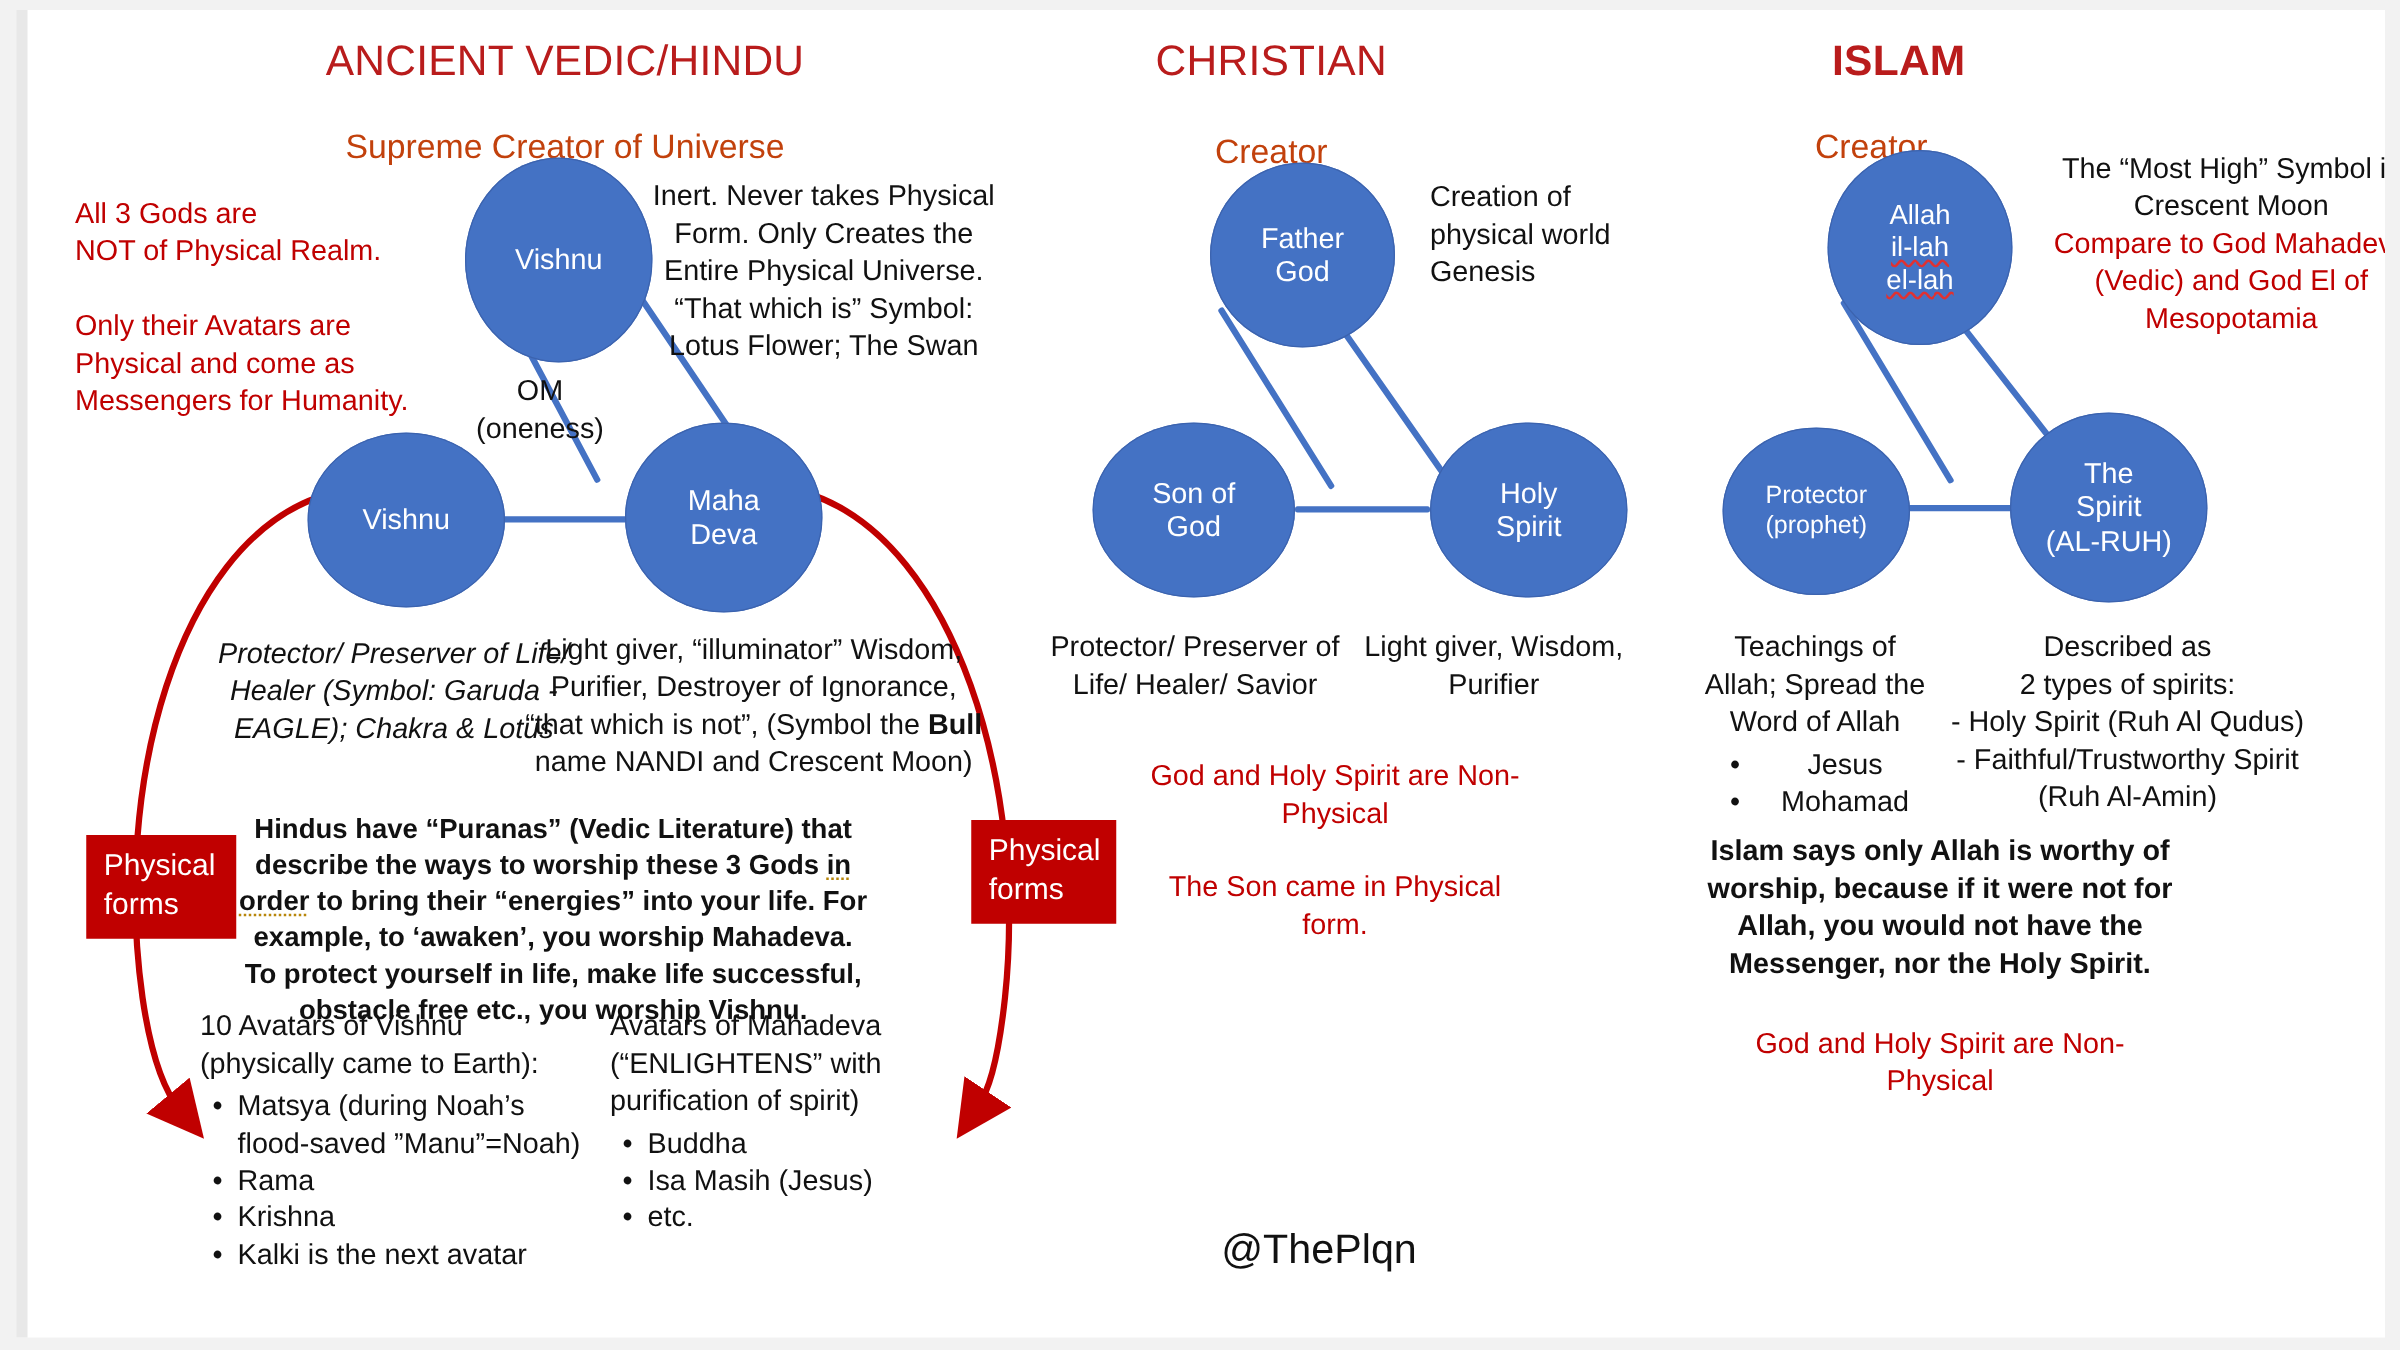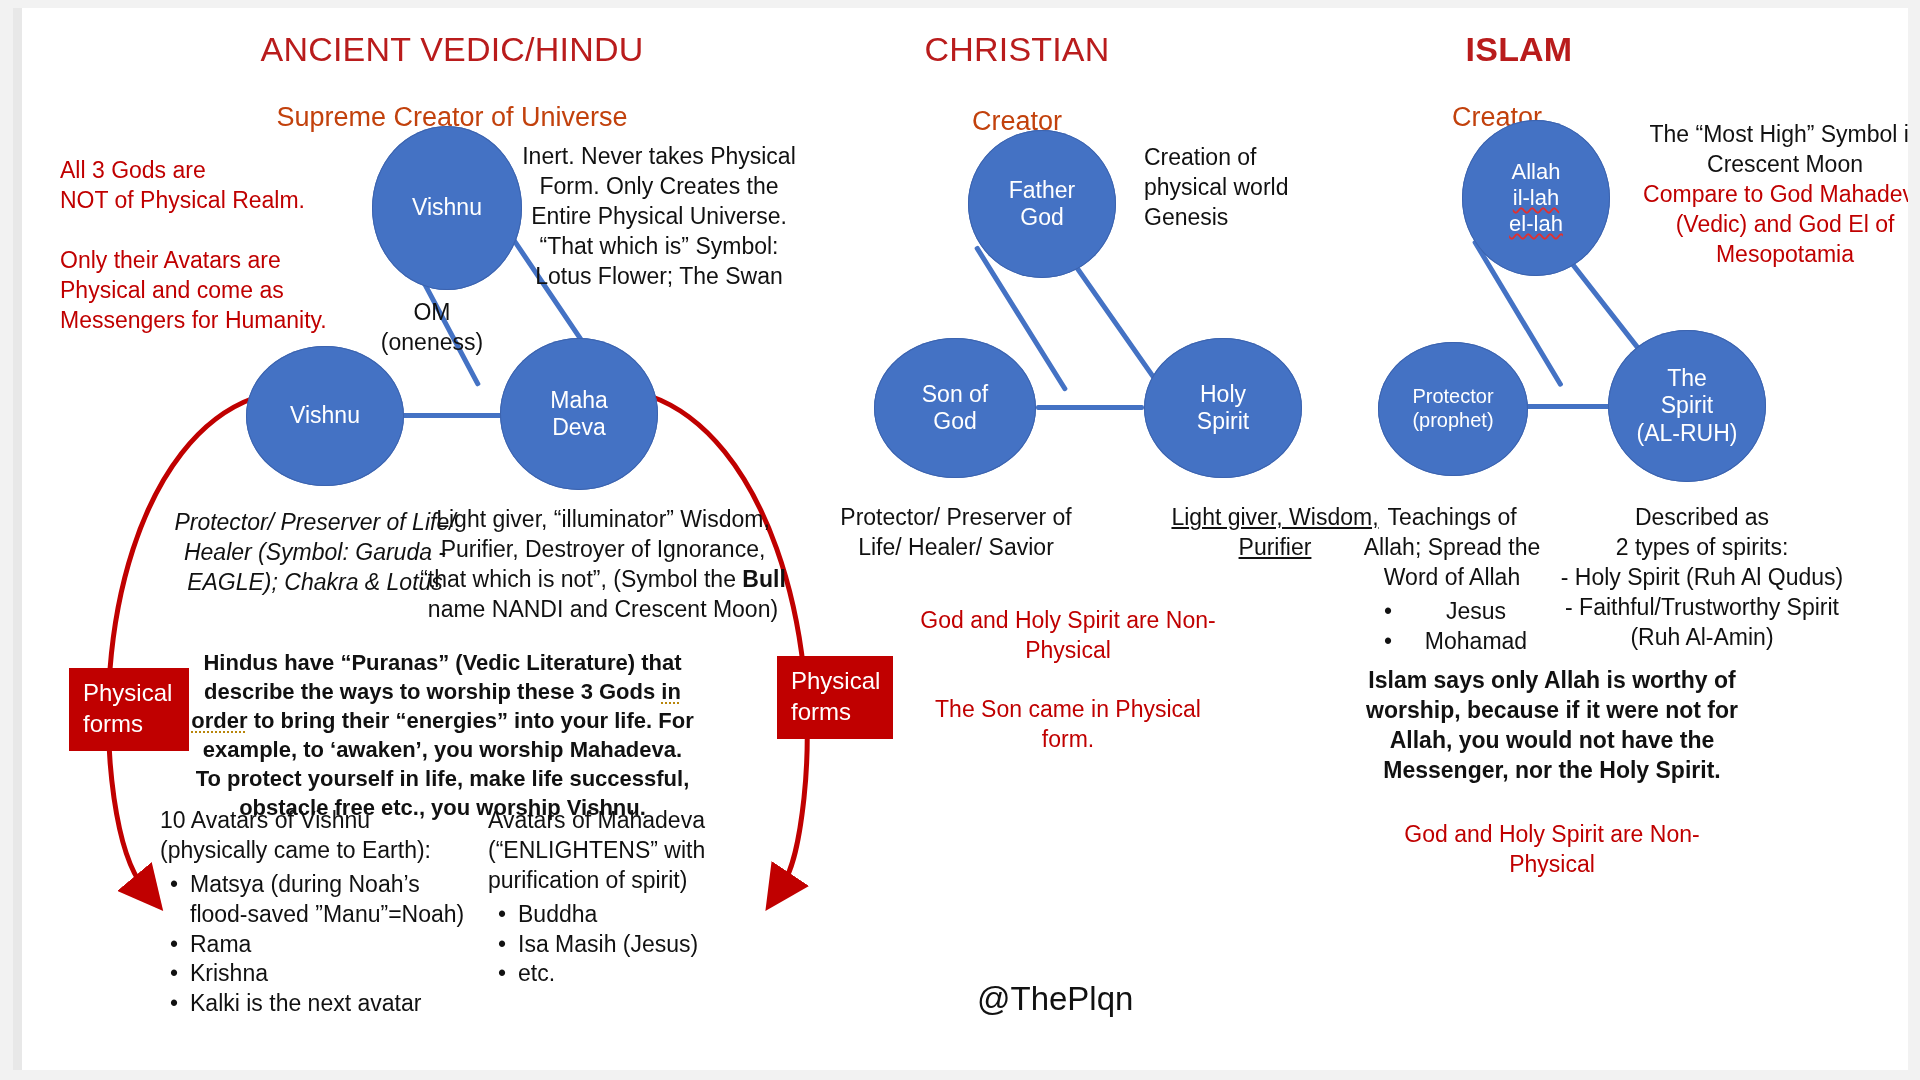--- a/index.html
+++ b/index.html
@@ -194,21 +194,21 @@
     <div>
       <span>Holy</span>
       <span>Spirit</span>
     </div>
   </div>
 
   <div class="tx" style="left:1122px;top:135px;width:190px;">Creation of physical world Genesis</div>
 
   <div class="tx ctr" style="left:818px;top:495px;width:232px;">Protector/ Preserver of Life/ Healer/ Savior</div>
 
-  <div class="tx ctr" style="left:1146px;top:495px;width:214px;text-decoration:underline;">Light giver, Wisdom, Purifier</div>
+  <div class="tx ctr" style="left:1066px;top:495px;width:214px;">Light giver, Wisdom, Purifier</div>
 
   <div class="tx red ctr" style="left:884px;top:598px;width:324px;">God and Holy Spirit are Non-Physical</div>
 
   <div class="tx red ctr" style="left:884px;top:687px;width:324px;">The Son came in Physical form.</div>
 
   <div class="abs coltitle ctr" style="left:1372px;top:22px;width:250px;font-weight:bold;">ISLAM</div>
 
   <div class="abs caption ctr" style="left:1380px;top:78px;width:190px;">Creator</div>
 
   <div class="edge" style="left:1452px;top:230px;width:170px;transform:rotate(59deg);"></div>

